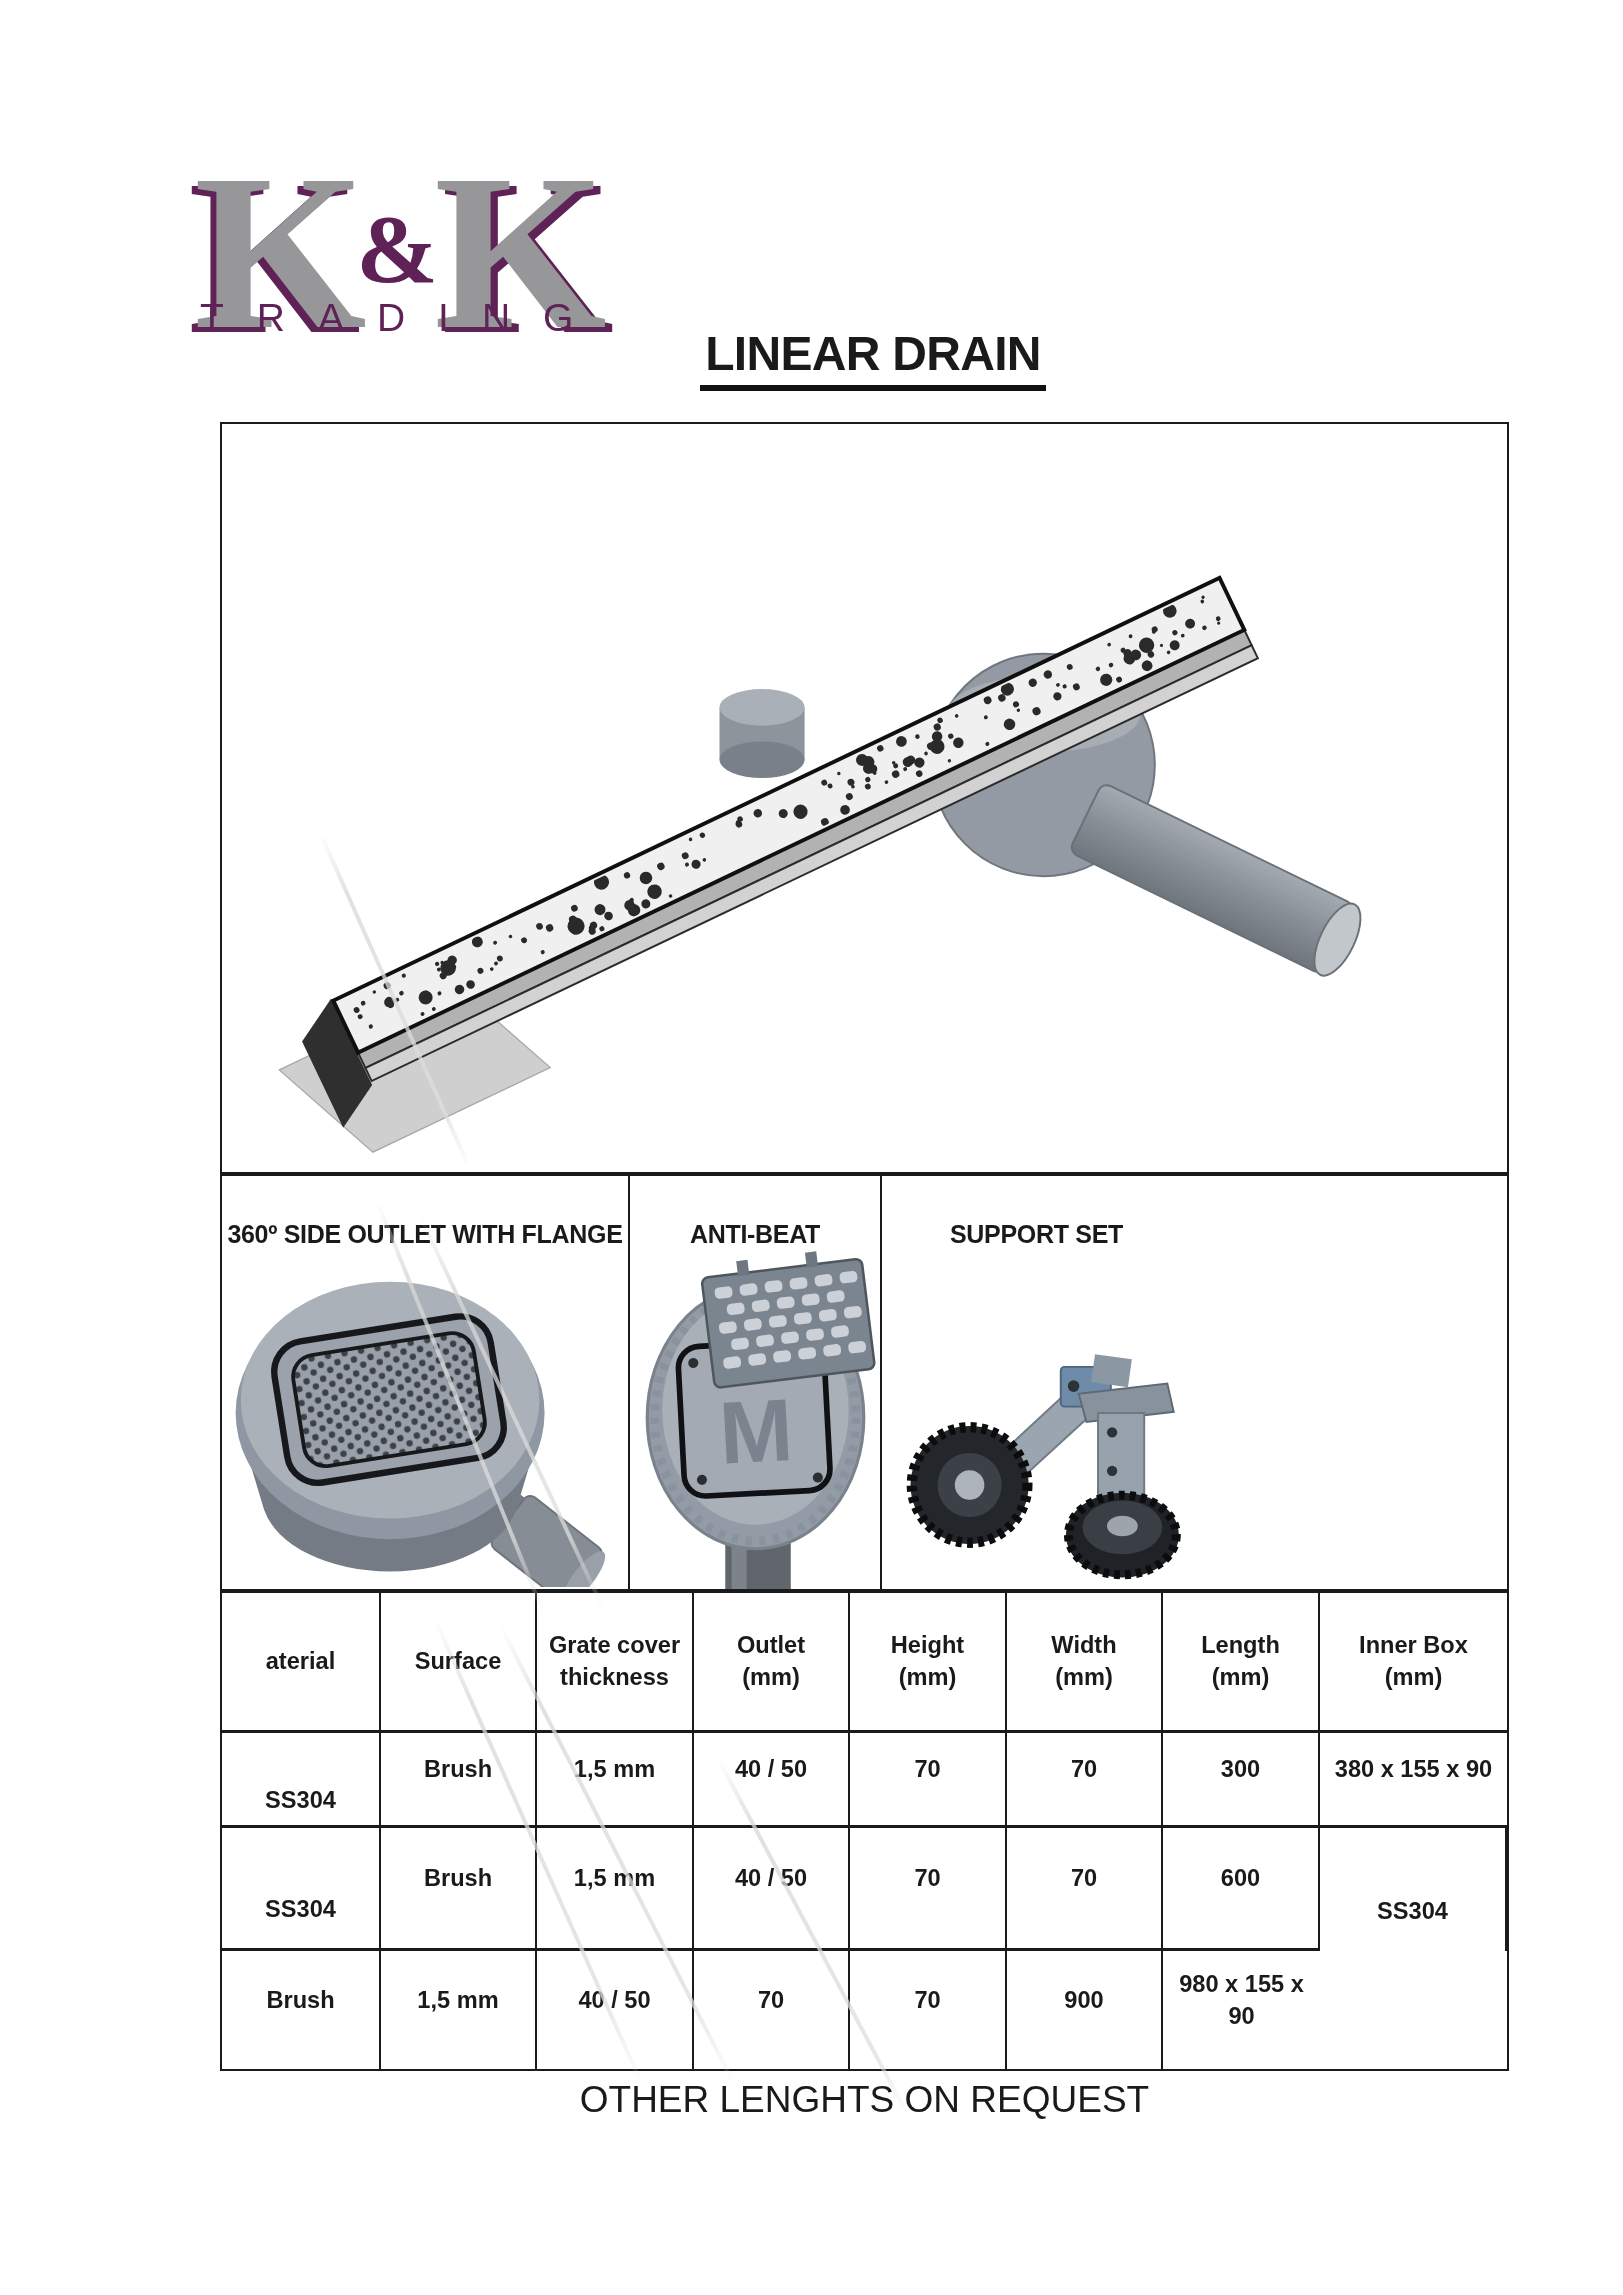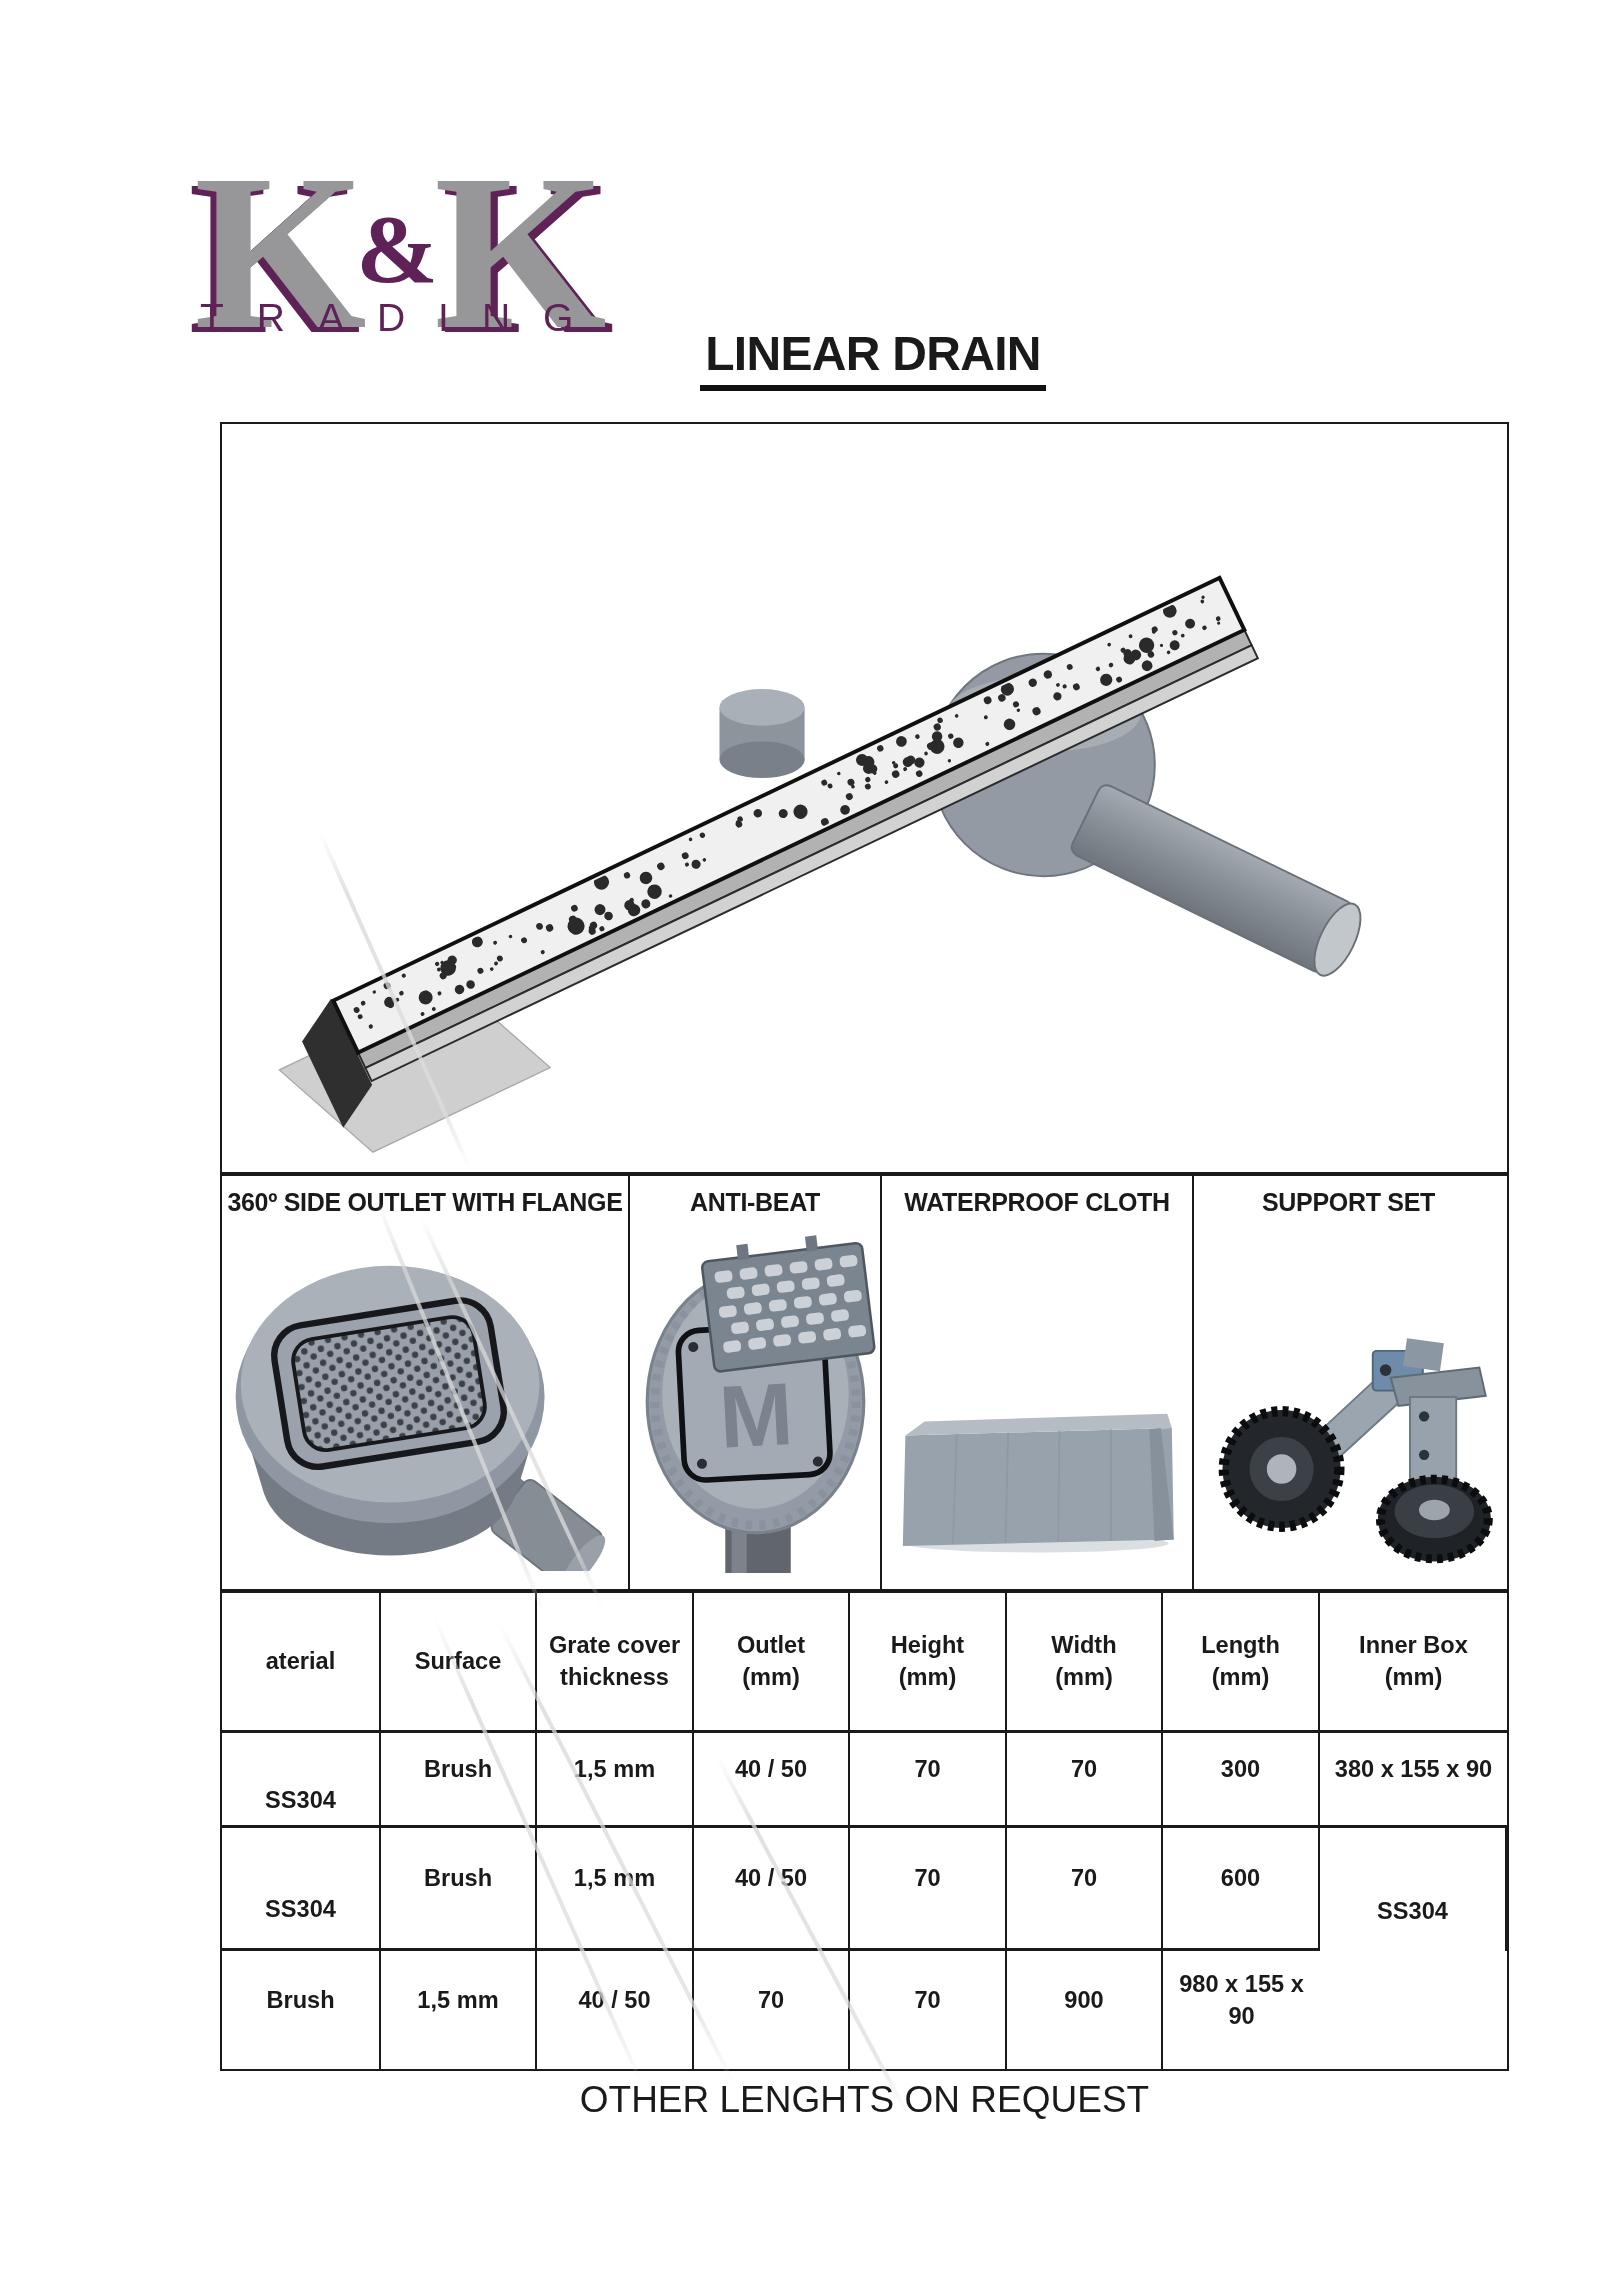--- a/index.html
+++ b/index.html
@@ -43,21 +43,21 @@
 
   
   .panels{
     left:220px;top:1174px;width:1289px;height:417px;box-sizing:border-box;
     border:2.6px solid var(--line_black,#1a1a1a);display:flex;background:#fff;
   }
   .panel{box-sizing:border-box;border-right:2.6px solid var(--line_black,#1a1a1a);
     display:flex;flex-direction:column;align-items:center;overflow:hidden;}
   .panel:last-child{border-right:none;}
   .panel-title{
-    margin-top:12px;font-size:25px;font-weight:bold;letter-spacing:-0.3px;
+    margin-top:44px;font-size:25px;font-weight:bold;letter-spacing:-0.3px;
     text-align:right;white-space:nowrap;
   }
   .panel-img{flex:1;width:100%;display:flex;align-items:center;justify-content:center;}
   .panel-img svg{display:block;}
 
   
   .spec{
     left:220px;top:1591px;width:1289px;height:480px;box-sizing:border-box;
     border:2.6px solid var(--line_black,#1a1a1a);background:#fff;
     display:grid;
@@ -371,37 +371,20 @@
               <rect x="-30" y="42" width="28" height="18" rx="7"></rect>
               <rect x="10" y="42" width="28" height="18" rx="7"></rect>
               <rect x="50" y="42" width="28" height="18" rx="7"></rect>
               <rect x="90" y="42" width="28" height="18" rx="7"></rect>
           </g>
         </g>
       </svg>
     </div>
   </div>
 
-  <div class="panel" style="width:312px">
-    <div class="panel-title">WATERPROOF CLOTH</div>
-    <div class="panel-img">
-      <svg viewBox="0 0 470 500" width="306" height="321">
-        <ellipse cx="235" cy="468" rx="205" ry="14" fill="#dcdfe2"></ellipse>
-        <polygon points="30,300 445,288 448,462 26,472" fill="#98a2ac"></polygon>
-        <polygon points="30,300 445,288 438,266 60,278" fill="#b6bcc3"></polygon>
-        <polygon points="428,288 448,462 418,464 410,290" fill="#87919b"></polygon>
-        <g stroke="#8a949e" stroke-width="3" opacity="0.6">
-          <path d="M 110 298 L 104 468"></path>
-            <path d="M 190 295 L 186 466"></path>
-            <path d="M 270 292 L 268 465"></path>
-            <path d="M 350 290 L 350 464"></path>
-        </g>
-      </svg>
-    </div>
-  </div>
 
   <div class="panel" style="width:309px">
     <div class="panel-title">SUPPORT SET</div>
     <div class="panel-img">
       <svg viewBox="0 0 470 500" width="306" height="321">
         <g>
           <polygon points="150,330 290,200 322,240 178,372" fill="#9aa5b0" stroke="#707b85" stroke-width="3"></polygon>
           <rect x="272" y="168" width="78" height="62" rx="6" fill="#6e8ca9" stroke="#4e657c" stroke-width="3"></rect>
           <rect x="322" y="152" width="58" height="44" fill="#8b98a4" transform="rotate(8 351 174)"></rect>
           <circle cx="292" cy="198" r="9" fill="#2c3338"></circle>

